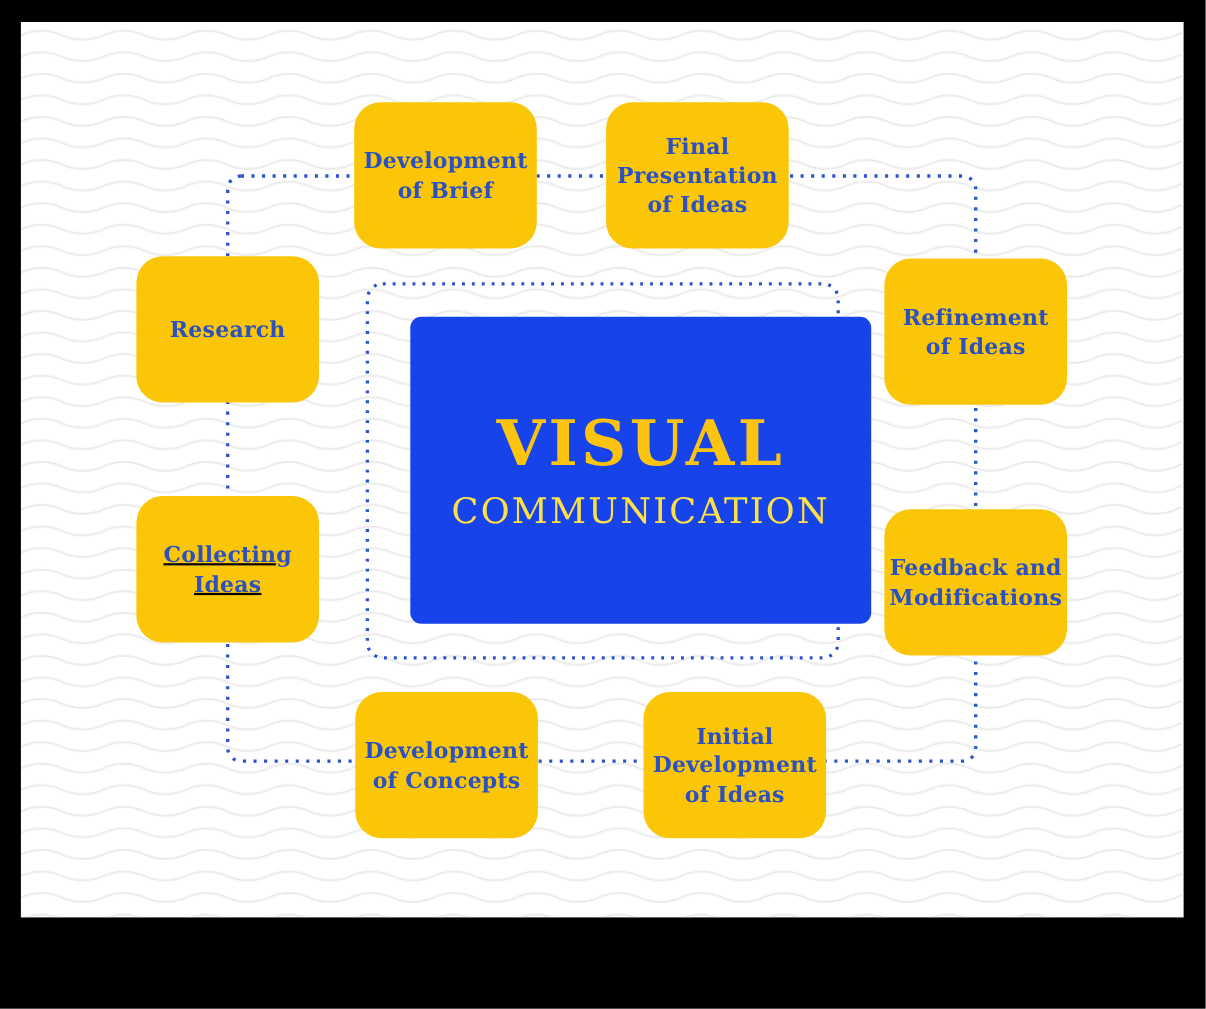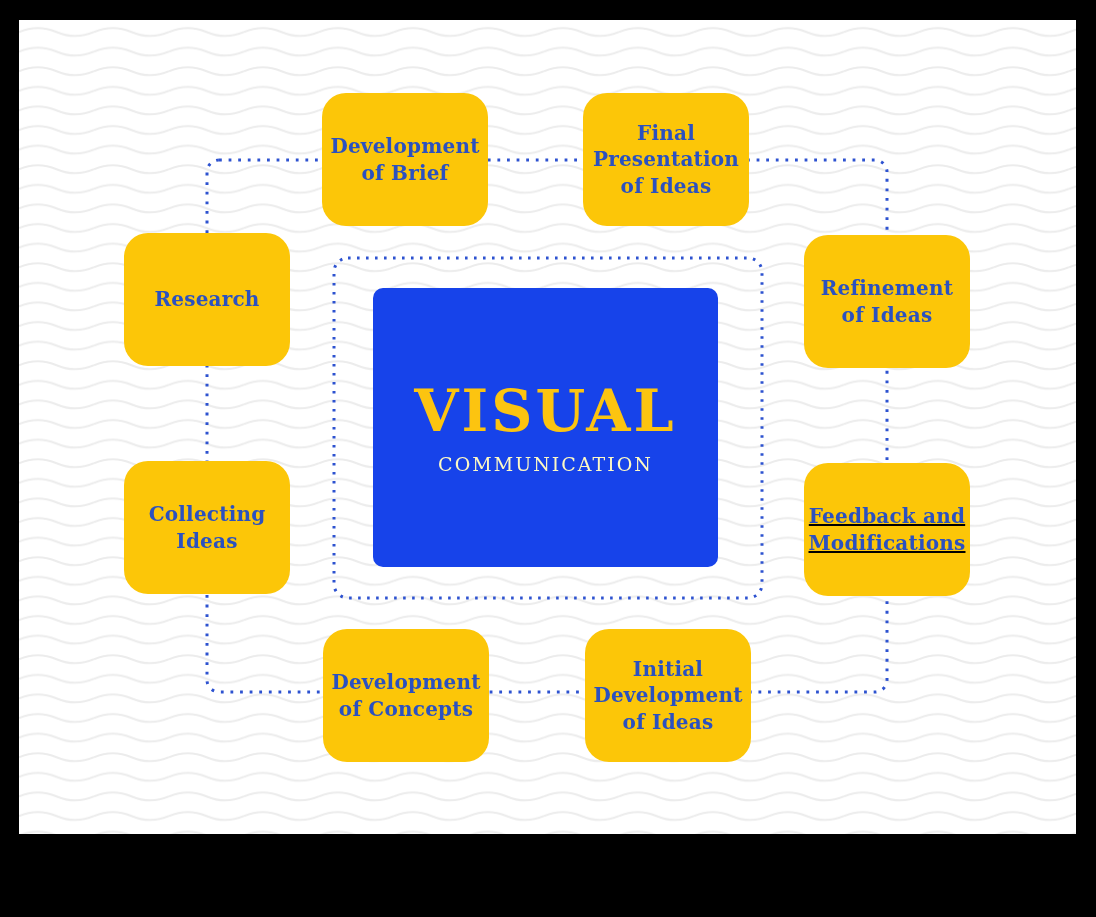--- a/index.html
+++ b/index.html
@@ -48,55 +48,55 @@
     font-weight: bold;
     font-size: 20px;
     line-height: 1.32;
     color: #2b51c0;
     white-space: pre-line;
     letter-spacing: 0.2px;
   }
 
   
   .pos-0 { left: 303px; top: 73px; }   
-  .pos-1 { left: 564px; top: 73px; }   
+  .pos-1 { left: 532px; top: 73px; }   
   .pos-2 { left: 105px; top: 213px; }  
   .pos-3 { left: 785px; top: 215px; align-items: center; }  
-  .pos-4 { left: 105px; top: 441px; }  
-  .pos-5 { left: 785px; top: 443px; text-decoration: underline; }  
+  .pos-4 { left: 105px; top: 431px; text-decoration: underline; }  
+  .pos-5 { left: 785px; top: 443px; }  
   .pos-6 { left: 304px; top: 609px; }  
   .pos-7 { left: 566px; top: 609px; }  
 
   .center-box {
     position: absolute;
     z-index: 2;
     left: 354px;
     top: 268px;
-    width: 345px;
+    width: 419px;
     height: 279px;
     background: #1743ea;
     border-radius: 10px;
     display: flex;
     flex-direction: column;
     align-items: center;
     justify-content: center;
     text-align: center;
   }
   .center-title {
     font-weight: bold;
     font-size: 57px;
     letter-spacing: 3px;
     color: #fcc410;
     line-height: 1.0;
   }
   .center-subtitle {
     font-weight: normal;
-    font-size: 19px;
+    font-size: 32px;
     letter-spacing: 2px;
-    color: #fef9c3;
+    color: #fde047;
     margin-top: 16px;
     line-height: 1.0;
   }
 </style>
 </head>
 <body>
 
 <div class="frame">
   <div class="canvas">
 

